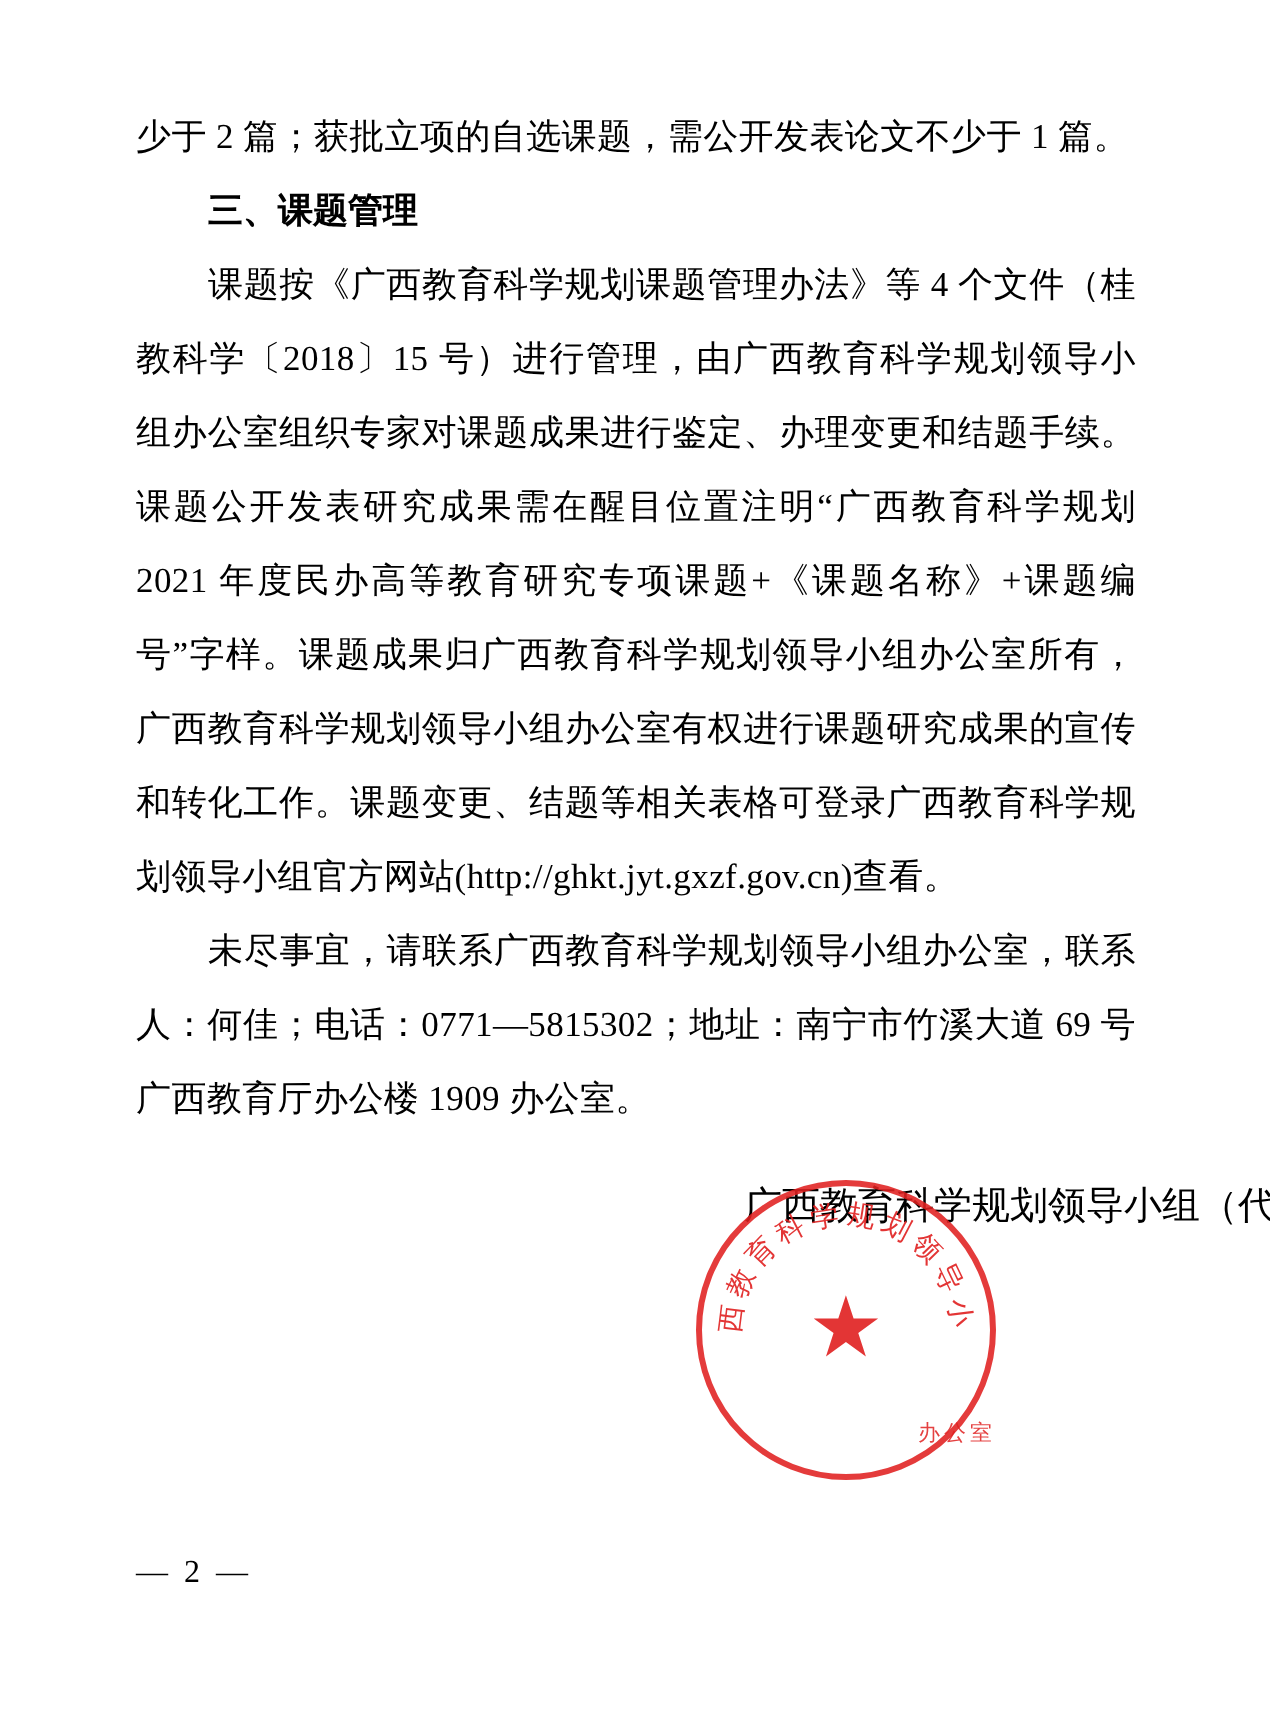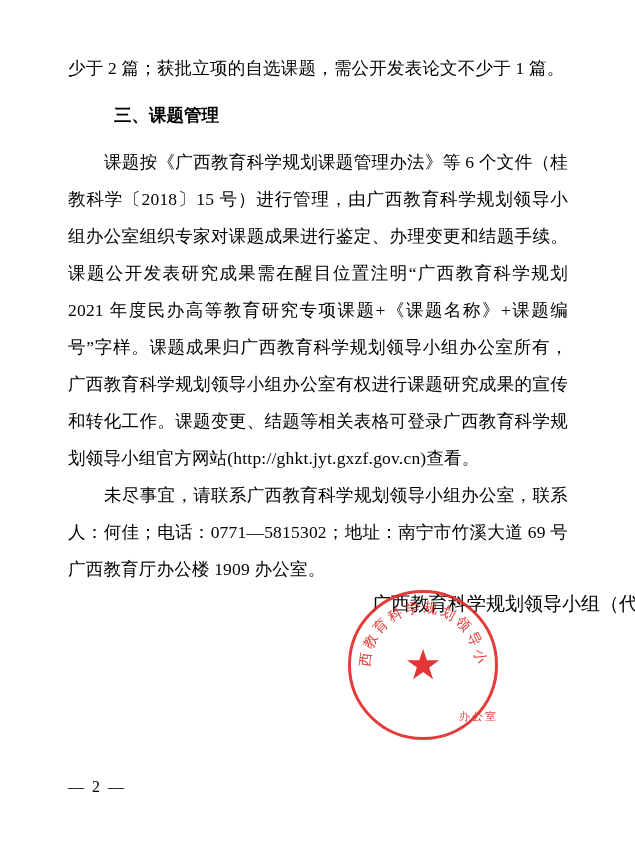--- a/index.html
+++ b/index.html
@@ -38,21 +38,21 @@
   }
   .indent2 {
     text-indent: 36px;
   }
   .section-title {
     font-size: 17.5px;
     line-height: 37px;
     font-weight: bold;
     font-family: Liberation Sans, sans-serif;
     text-indent: 36px;
-    margin: 10px;
+    margin: 0;
   }
   .attach-wrap {
     margin-top: 27px;
     position: relative;
   }
   .attach-line1 {
     font-size: 17.5px;
     line-height: 37px;
     text-indent: 36px;
     margin: 0;
@@ -134,21 +134,21 @@
 <body>
 
 <div class="page">
 
   <div class="content">
 
     <p class="para">少于 2 篇；获批立项的自选课题，需公开发表论文不少于 1 篇。</p>
 
     <h2 class="section-title">三、课题管理</h2>
 
-    <p class="para indent2">课题按《广西教育科学规划课题管理办法》等 6 个文件（桂教科学〔2018〕15 号）进行管理，由广西教育科学规划领导小组办公室组织专家对课题成果进行鉴定、办理变更和结题手续。课题公开发表研究成果需在醒目位置注明“广西教育科学规划 2021 年度民办高等教育研究专项课题+《课题名称》+课题编号”字样。课题成果归广西教育科学规划领导小组办公室所有，广西教育科学规划领导小组办公室有权进行课题研究成果的宣传和转化工作。课题变更、结题等相关表格可登录广西教育科学规划领导小组官方网站(http://ghkt.jyt.gxzf.gov.cn)查看。</p>
+    <p class="para indent2">课题按《广西教育科学规划课题管理办法》等 4 个文件（桂教科学〔2018〕15 号）进行管理，由广西教育科学规划领导小组办公室组织专家对课题成果进行鉴定、办理变更和结题手续。课题公开发表研究成果需在醒目位置注明“广西教育科学规划 2021 年度民办高等教育研究专项课题+《课题名称》+课题编号”字样。课题成果归广西教育科学规划领导小组办公室所有，广西教育科学规划领导小组办公室有权进行课题研究成果的宣传和转化工作。课题变更、结题等相关表格可登录广西教育科学规划领导小组官方网站(http://ghkt.jyt.gxzf.gov.cn)查看。</p>
 
     <p class="para indent2">未尽事宜，请联系广西教育科学规划领导小组办公室，联系人：何佳；电话：0771—5815302；地址：南宁市竹溪大道 69 号广西教育厅办公楼 1909 办公室。</p>
 
 
   </div>
 
   <div class="sign-block">
     <p class="sign-line">广西教育科学规划领导小组（代章）</p>
   </div>
 

